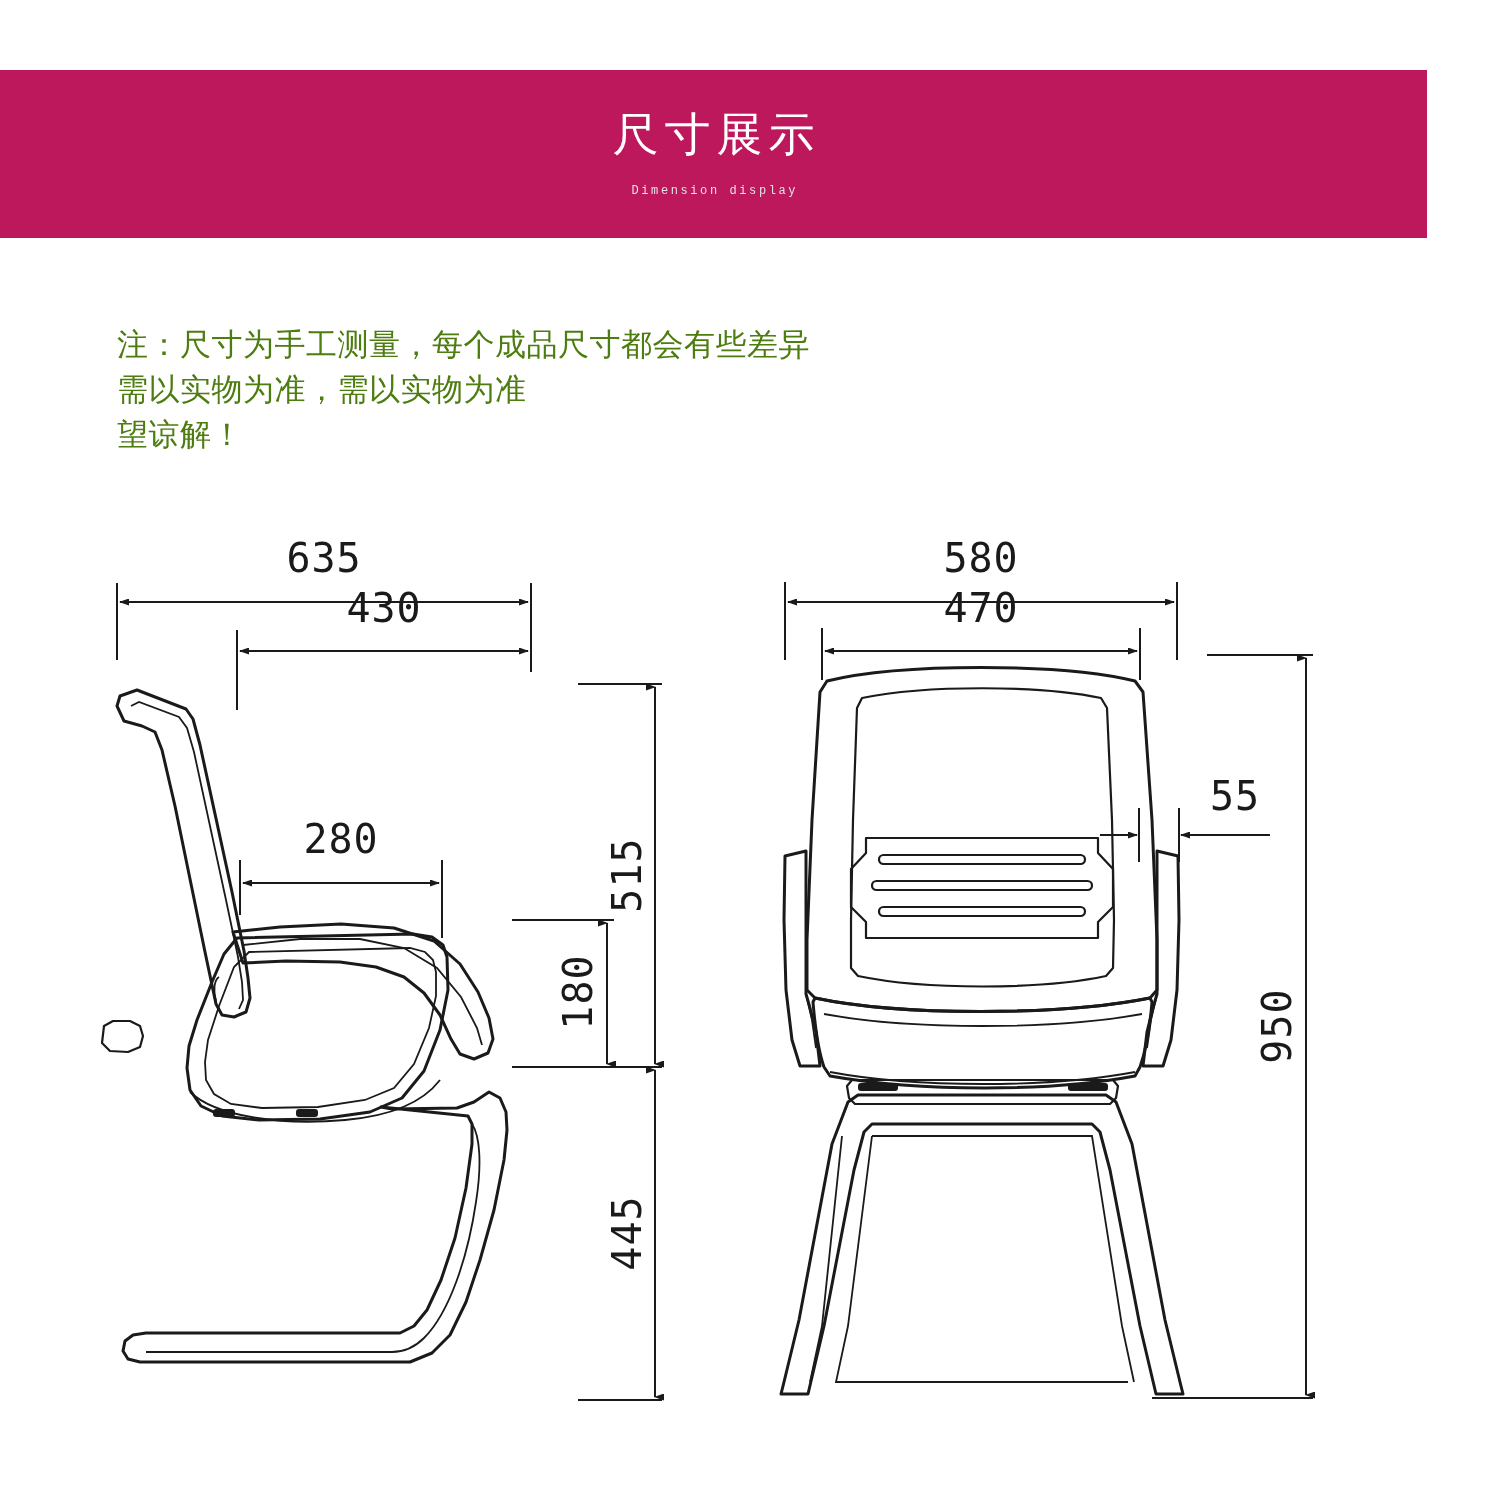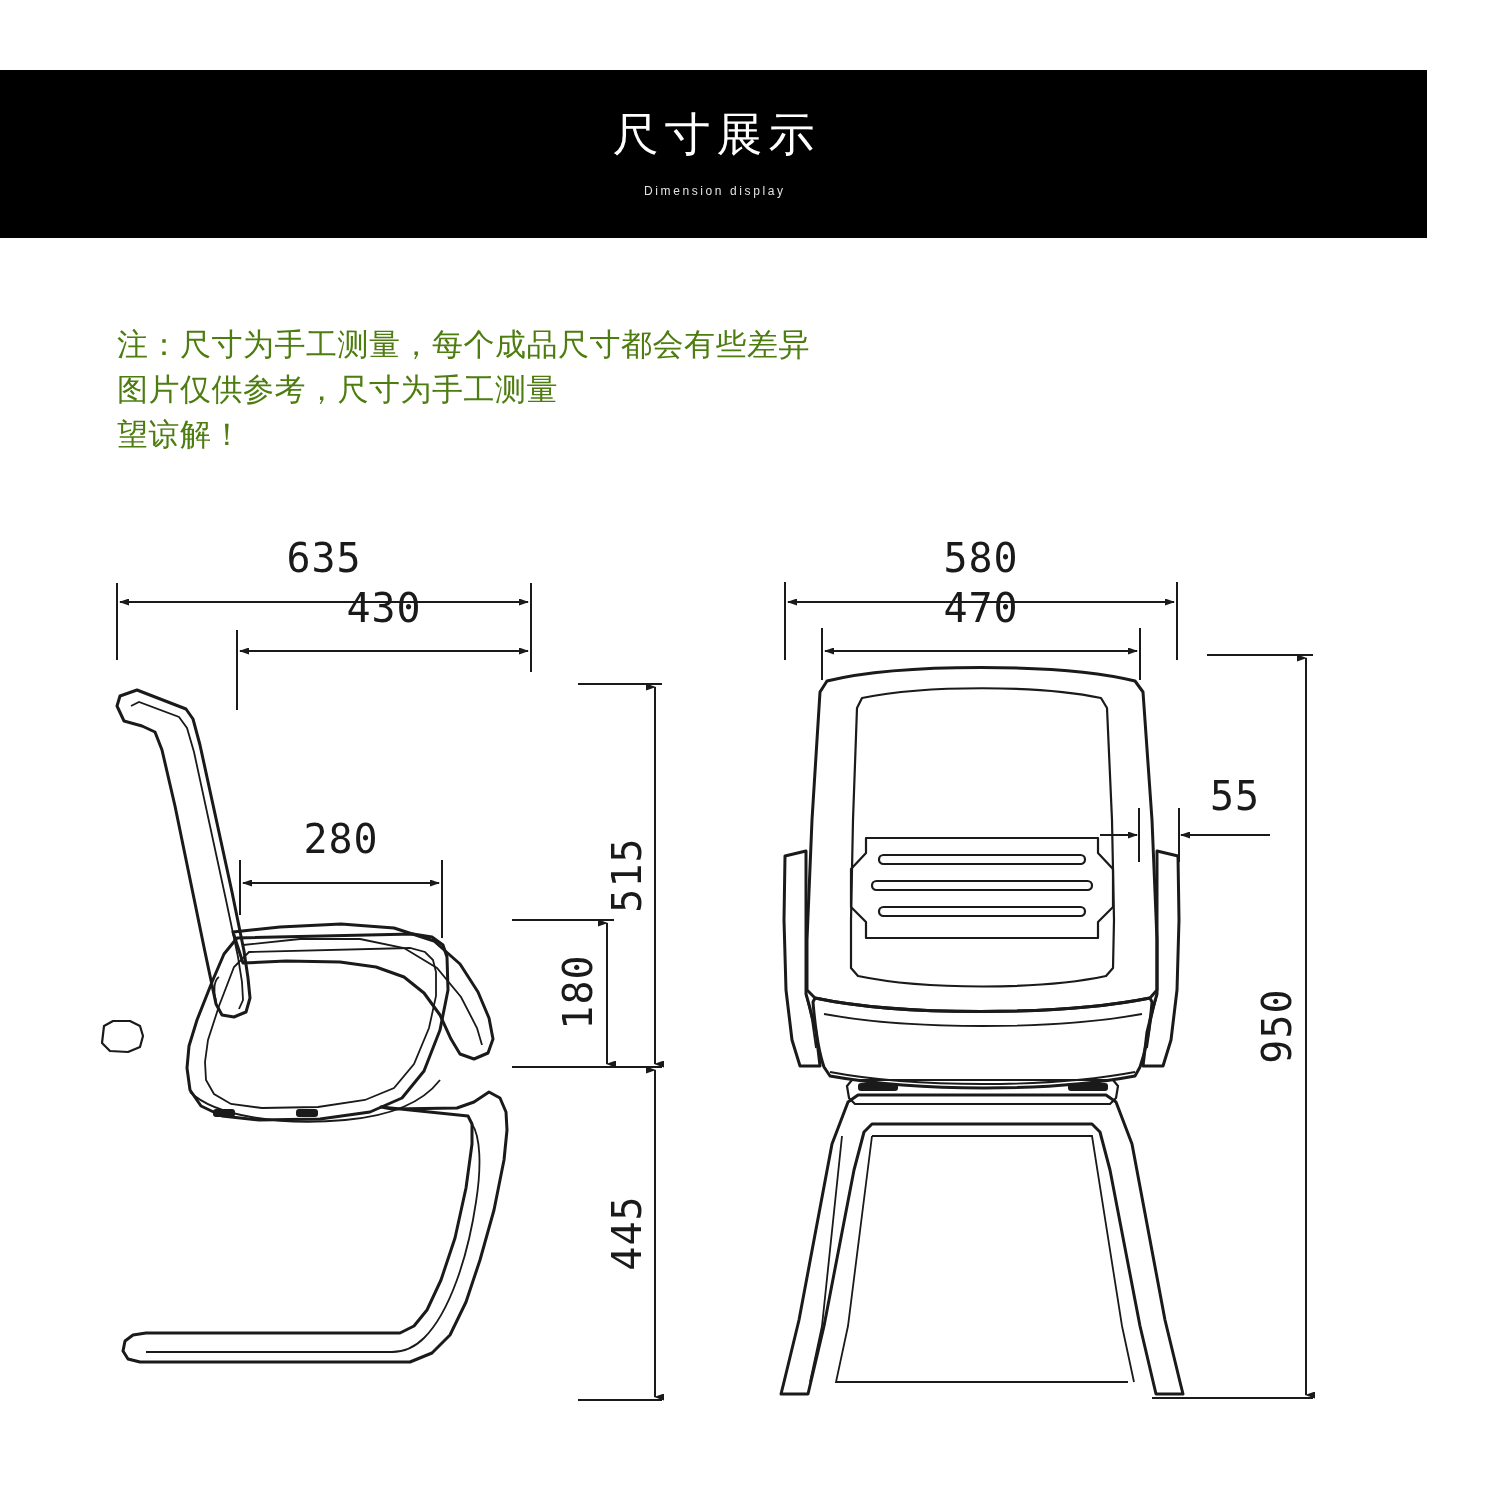--- a/index.html
+++ b/index.html
@@ -15,21 +15,21 @@
     overflow: hidden;
   }
 
   
   .header-band {
     position: absolute;
     left: 0;
     top: 70px;
     width: 1427px;
     height: 168px;
-    background: #000000;
+    background: #be185d;
     display: flex;
     flex-direction: column;
     align-items: center;
     justify-content: center;
   }
   .header-title {
     color: #ffffff;
     font-size: 46px;
     font-weight: 400;
     letter-spacing: 6px;
@@ -37,21 +37,21 @@
     margin: 0;
     padding: 0;
     text-indent: 6px;
     font-family: "DejaVu Sans", "Liberation Sans", sans-serif;
   }
   .header-subtitle {
     color: #e2e2e2;
     font-size: 12px;
     letter-spacing: 2.6px;
     margin-top: 26px;
-    font-family: Liberation Sans, sans-serif;
+    font-family: Liberation Mono, monospace;
     text-indent: 2.6px;
   }
 
   
   .note-block {
     position: absolute;
     left: 117px;
     top: 322px;
     width: 900px;
     color: #4d7c0f;
@@ -75,21 +75,21 @@
 </head>
 <body>
 
 <div class="header-band">
   <div class="header-title">尺寸展示</div>
   <div class="header-subtitle">Dimension display</div>
 </div>
 
 <div class="note-block">
   <span class="note-line">注：尺寸为手工测量，每个成品尺寸都会有些差异</span>
-  <span class="note-line">图片仅供参考，尺寸为手工测量</span>
+  <span class="note-line">需以实物为准，需以实物为准</span>
   <span class="note-line">望谅解！</span>
 </div>
 
 <div class="drawing-area">
 <svg width="1500" height="920" viewBox="0 0 1500 920" xmlns="http://www.w3.org/2000/svg">
   <defs>
     <marker id="arrR" markerWidth="10" markerHeight="7" refX="9" refY="3.5" orient="auto" markerUnits="userSpaceOnUse">
       <path d="M0,0 L10,3.5 L0,7 z" fill="#1a1a1a"></path>
     </marker>
     <marker id="arrL" markerWidth="10" markerHeight="7" refX="1" refY="3.5" orient="auto" markerUnits="userSpaceOnUse">

